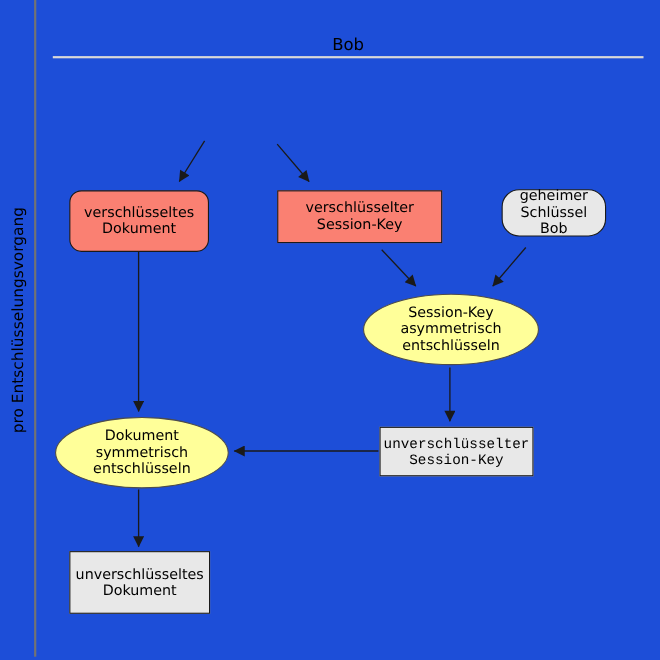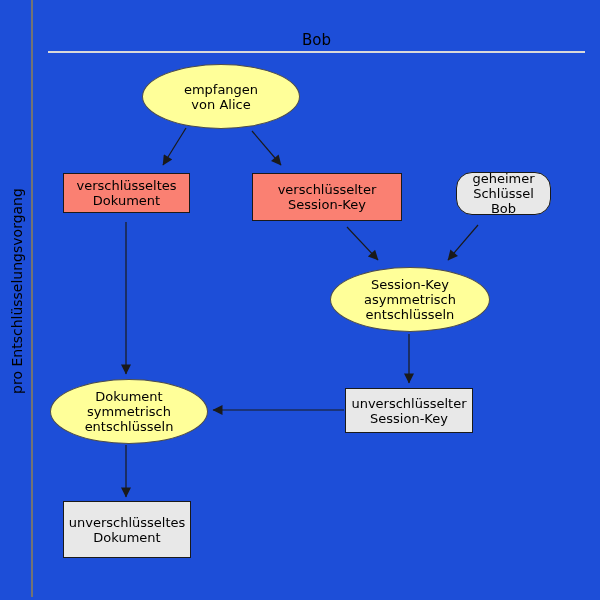--- a/index.html
+++ b/index.html
@@ -49,25 +49,25 @@
   }
   .rect{border:1px solid var(--node-border);}
   .rect.red{background:var(--encrypted-fill);}
   .rect.gray{background:var(--plain-fill);}
   .ellipse{
     border:1.5px solid var(--ellipse-border);
     border-radius:50%;
     background:var(--process-fill);
   }
   #n-received{left:142px;top:64px;width:158px;height:65px;}
-  #n-enc-doc{left:63px;top:173px;width:127px;height:40px;}
+  #n-enc-doc{left:63px;top:173px;width:127px;height:56px;border-radius:11px;}
   #n-enc-skey{left:252px;top:173px;width:150px;height:48px;}
   #n-secret-key{left:456px;top:172px;width:95px;height:43px;border-radius:16px;}
   #n-dec-skey{left:330px;top:267px;width:160px;height:65px;}
-  #n-plain-skey{left:345px;top:388px;width:128px;height:45px;}
+  #n-plain-skey{left:345px;top:388px;width:140px;height:45px;font-family:Liberation Mono, monospace;}
   #n-dec-doc{left:50px;top:379px;width:158px;height:65px;}
   #n-plain-doc{left:63px;top:501px;width:128px;height:57px;}
   svg.arrows{position:absolute;left:0;top:0;width:600px;height:600px;pointer-events:none;}
   svg.arrows line{stroke:var(--arrow);stroke-width:1.2;}
 </style>
 </head>
 <body>
 
 <div class="canvas">
 
@@ -85,22 +85,20 @@
     <line x1="186" y1="128" x2="163" y2="165" marker-end="url(#ah)"></line>
     <line x1="252" y1="131" x2="281" y2="165" marker-end="url(#ah)"></line>
     <line x1="126" y1="222" x2="126" y2="374" marker-end="url(#ah)"></line>
     <line x1="347" y1="227" x2="378" y2="260" marker-end="url(#ah)"></line>
     <line x1="478" y1="225" x2="448" y2="260" marker-end="url(#ah)"></line>
     <line x1="409" y1="334" x2="409" y2="383" marker-end="url(#ah)"></line>
     <line x1="344" y1="410" x2="213" y2="410" marker-end="url(#ah)"></line>
     <line x1="126" y1="445" x2="126" y2="497" marker-end="url(#ah)"></line>
   </svg>
 
-  <div class="node ellipse" id="n-received">empfangen
-von Alice</div>
 
   <div class="node rect red" id="n-enc-doc">verschlüsseltes
 Dokument</div>
 
   <div class="node rect red" id="n-enc-skey">verschlüsselter
 Session-Key</div>
 
   <div class="node rect gray" id="n-secret-key">geheimer
 Schlüssel
 Bob</div>

